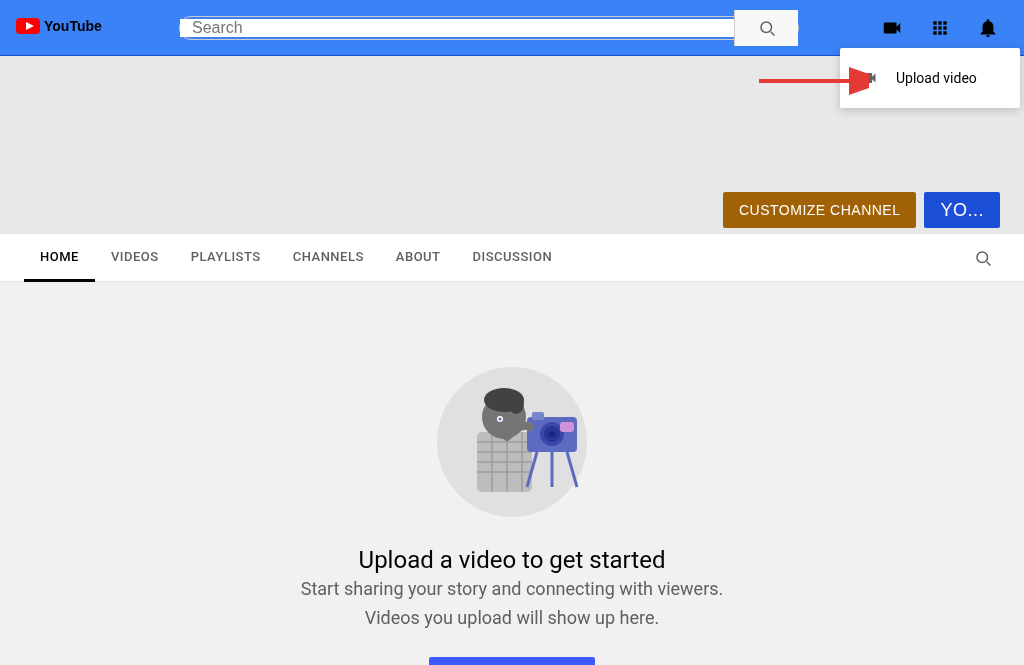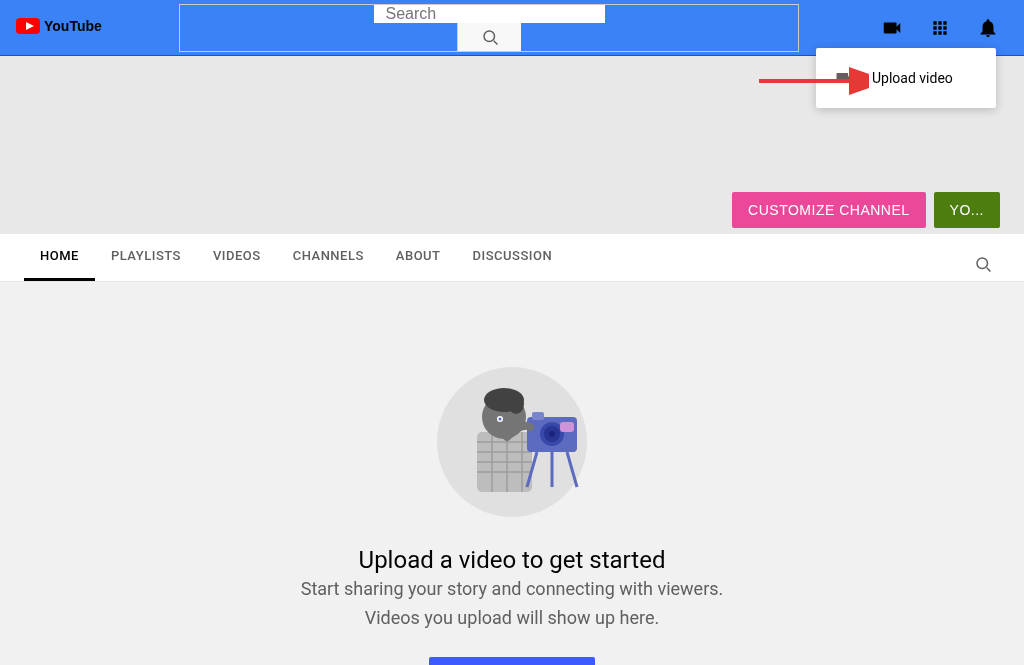--- a/index.html
+++ b/index.html
@@ -17,24 +17,23 @@
       z-index: 100;
     }
     .header-left { flex: 0 0 auto; }
     .header-center { flex: 1; display: flex; justify-content: center; }
     .header-right { flex: 0 0 auto; display: flex; align-items: center; gap: 8px; }
 
     .search-container {
       display: flex;
       align-items: center;
       border: 1px solid #ccc;
-      border-radius: 0;
+      border-radius: 13px;
       width: 620px;
-      height: 48px;
-      flex-direction: column;
+      height: 24px;
     }
     .search-input {
       flex: 1;
       border: none;
       outline: none;
       padding: 0 12px;
       font-size: 16px;
       color: #030303;
       background: #fff;
     }
@@ -62,21 +61,21 @@
       justify-content: center;
       border-radius: 50%;
       color: #030303;
       font-size: 20px;
     }
 
     
     .dropdown-menu {
       position: absolute;
       top: 48px;
-      right: 28px;
+      right: 4px;
       background: #fff;
       box-shadow: 0 2px 10px rgba(0,0,0,0.2);
       border-radius: 2px;
       width: 180px;
       z-index: 200;
       padding: 8px 0;
     }
     .dropdown-item {
       display: flex;
       align-items: center;
@@ -106,52 +105,52 @@
       background: #e8e8e8;
       padding: 8px 24px;
       display: flex;
       justify-content: flex-end;
       align-items: center;
       gap: 8px;
       height: 48px;
     }
 
     .customize-btn {
-      background: #ec4899;
+      background: #a16207;
       color: #fff;
       border: none;
       padding: 0 16px;
       height: 36px;
       font-size: 14px;
       font-weight: 500;
       letter-spacing: 0.5px;
       cursor: pointer;
       border-radius: 2px;
     }
 
     .your-channel-btn {
-      background: #4d7c0f;
+      background: #1d4ed8;
       color: #fff;
       border: none;
       padding: 0 16px;
       height: 36px;
-      font-size: 14px;
+      font-size: 18px;
       font-weight: 500;
       letter-spacing: 0.5px;
       cursor: pointer;
       border-radius: 2px;
     }
 
     
     .nav-tabs {
       background: #fff;
       border-bottom: 1px solid #e5e5e5;
       display: flex;
-      align-items: flex-end;
-      padding: 0 24px;
+      align-items: center;
+      padding: 16px 24px;
       height: 48px;
     }
     .nav-tab {
       padding: 0 16px;
       height: 48px;
       display: flex;
       align-items: center;
       font-size: 13px;
       font-weight: 500;
       color: #606060;
@@ -298,22 +297,22 @@
 
   <div class="channel-banner"></div>
 
   <div class="channel-actions">
     <button class="customize-btn">CUSTOMIZE CHANNEL</button>
     <button class="your-channel-btn">YO...</button>
   </div>
 
   <div class="nav-tabs">
     <div class="nav-tab active">HOME</div>
+    <div class="nav-tab">VIDEOS</div>
     <div class="nav-tab">PLAYLISTS</div>
-    <div class="nav-tab">VIDEOS</div>
     <div class="nav-tab">CHANNELS</div>
     <div class="nav-tab">ABOUT</div>
     <div class="nav-tab">DISCUSSION</div>
     <div class="nav-tab-search">
       <svg width="18" height="18" viewBox="0 0 24 24" fill="none" stroke="#606060" stroke-width="2">
         <circle cx="11" cy="11" r="7"></circle>
         <line x1="17" y1="17" x2="22" y2="22"></line>
       </svg>
     </div>
   </div>

